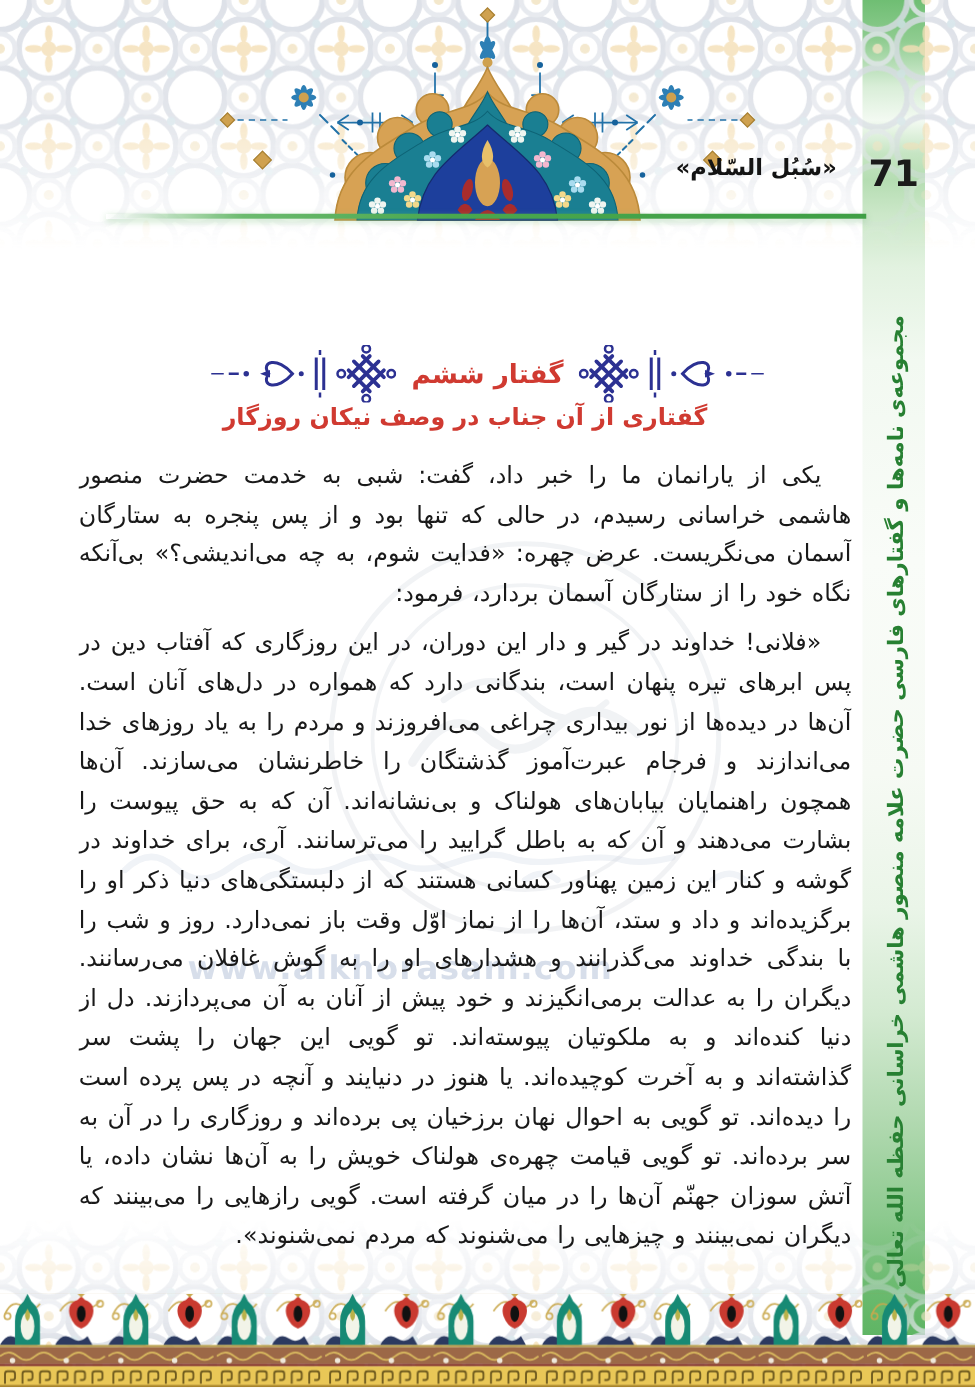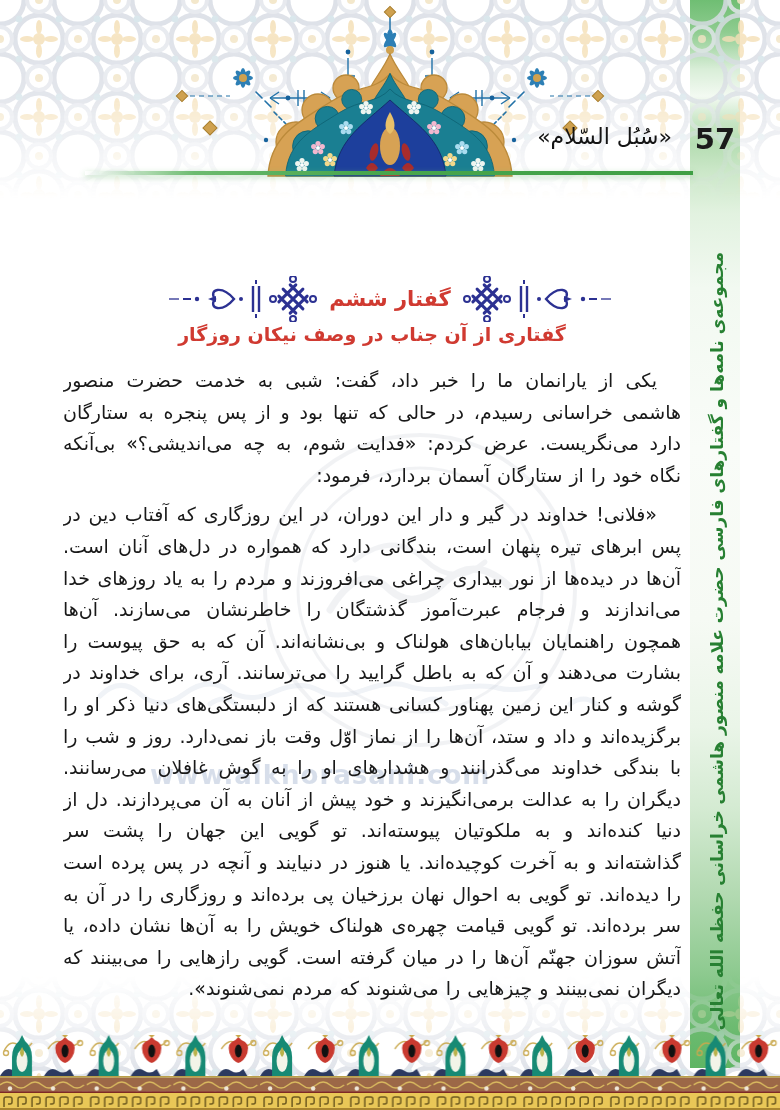--- a/index.html
+++ b/index.html
@@ -16,21 +16,21 @@
       #c6e5c3 11.5%, #b5ddb2 13.5%, #cbe7c8 16%, #e2f2e0 20%,
       #f2f9f1 27%, #f9fcf8 42%, #f6faf4 58%, #eaf5e8 68%,
       #d3ead1 76%, #b1d9b0 84%, #8eca90 91%, #6dbb71 96%, #5fb564 100%);}
   .sidebar-text{left:97px;top:252px;width:610px;height:22px;z-index:3;
     transform:rotate(-90deg);transform-origin:top right;
     font-size:17px;font-weight:bold;color:#278032;text-align:right;
     letter-spacing:0;white-space:nowrap;}
   .page-number{left:690px;top:122px;width:50px;z-index:3;text-align:center;
     font-size:29px;font-weight:bold;color:#1b1b1b;}
   .book-title{left:538px;top:124px;width:134px;z-index:3;text-align:center;
-    font-size:22px;font-weight:normal;color:#141414;white-space:nowrap;}
+    font-size:18px;font-weight:bold;color:#141414;white-space:nowrap;}
   .header-rule{left:85px;top:171px;width:608px;height:4px;z-index:3;
     background:linear-gradient(270deg,#3f9f45 0%,#49a74e 55%,#6cbb6f 82%,rgba(120,190,120,0) 100%);
     box-shadow:0 2px 6px rgba(120,190,120,.45);}
   .medallion{left:170px;top:0;z-index:3;}
   
   .kicker-row{left:120px;top:276px;width:540px;z-index:3;display:flex;
     align-items:center;justify-content:center;direction:ltr;}
   .kicker-text{font-size:21px;font-weight:bold;color:#d03a31;margin:0 12px;white-space:nowrap;}
   .mirror{transform:scaleX(-1);}
   .chapter-title{left:63px;top:323px;width:618px;z-index:3;text-align:center;
@@ -225,21 +225,21 @@
       <ellipse cx="236" cy="152" rx="4" ry="9" transform="rotate(-14 236 152)"></ellipse>
       <path d="M196,168 q6,-10 12,0 q-6,8 -12,0 Z"></path>
       <path d="M232,168 q6,-10 12,0 q-6,8 -12,0 Z"></path>
       <path d="M210,176 Q220,160 230,176 Z"></path>
     </g>
   </svg>
 
   <div class="abs header-rule"></div>
 
   <div class="abs book-title">«سُبُل السّلام»</div>
-  <div class="abs page-number">57</div>
+  <div class="abs page-number">71</div>
 
   <div class="abs sidebar-text" dir="rtl">مجموعه‌ی نامه‌ها و گفتارهای فارسی حضرت علامه منصور هاشمی خراسانی حفظه الله تعالی</div>
 
   <div class="abs chapter-title" dir="rtl">گفتاری از آن جناب در وصف نیکان روزگار</div>
 
   <div class="abs kicker-row">
     <svg class="mirror" width="150" height="46" viewBox="0 0 150 46">
       <g stroke="#2c3192" fill="none">
         <g transform="translate(24,23) rotate(45)" stroke-width="3" stroke-linecap="round">
           <path d="M-8,-12 V12 M0,-14 V14 M8,-12 V12 M-12,-8 H12 M-14,0 H14 M-12,8 H12"></path>
@@ -282,21 +282,21 @@
       </g>
       <path d="M101,20 l8,3 l-8,3 Z" fill="#2c3192"></path>
       <circle cx="76" cy="23" r="2" fill="#2c3192"></circle>
       <circle cx="120" cy="23" r="2.2" fill="#2c3192"></circle>
       <path d="M126,23 h8" stroke="#2c3192" stroke-width="2"></path>
       <path d="M138,23 h10" stroke="#2c3192" stroke-width="1.3"></path>
     </svg>
   </div>
 
   <div class="abs body-block" dir="rtl">
-    <p>یکی از یارانمان ما را خبر داد، گفت: شبی به خدمت حضرت منصور هاشمی خراسانی رسیدم، در حالی که تنها بود و از پس پنجره به ستارگان دارد می‌نگریست. عرض کردم: «فدایت شوم، به چه می‌اندیشی؟» بی‌آنکه نگاه خود را از ستارگان آسمان بردارد، فرمود:</p>
+    <p>یکی از یارانمان ما را خبر داد، گفت: شبی به خدمت حضرت منصور هاشمی خراسانی رسیدم، در حالی که تنها بود و از پس پنجره به ستارگان آسمان می‌نگریست. عرض چهره: «فدایت شوم، به چه می‌اندیشی؟» بی‌آنکه نگاه خود را از ستارگان آسمان بردارد، فرمود:</p>
     <p>«فلانی! خداوند در گیر و دار این دوران، در این روزگاری که آفتاب دین در پس ابرهای تیره پنهان است، بندگانی دارد که همواره در دل‌های آنان است. آن‌ها در دیده‌ها از نور بیداری چراغی می‌افروزند و مردم را به یاد روزهای خدا می‌اندازند و فرجام عبرت‌آموز گذشتگان را خاطرنشان می‌سازند. آن‌ها همچون راهنمایان بیابان‌های هولناک و بی‌نشانه‌اند. آن که به حق پیوست را بشارت می‌دهند و آن که به باطل گرایید را می‌ترسانند. آری، برای خداوند در گوشه و کنار این زمین پهناور کسانی هستند که از دلبستگی‌های دنیا ذکر او را برگزیده‌اند و داد و ستد، آن‌ها را از نماز اوّل وقت باز نمی‌دارد. روز و شب را با بندگی خداوند می‌گذرانند و هشدارهای او را به گوش غافلان می‌رسانند. دیگران را به عدالت برمی‌انگیزند و خود پیش از آنان به آن می‌پردازند. دل از دنیا کنده‌اند و به ملکوتیان پیوسته‌اند. تو گویی این جهان را پشت سر گذاشته‌اند و به آخرت کوچیده‌اند. یا هنوز در دنیایند و آنچه در پس پرده است را دیده‌اند. تو گویی به احوال نهان برزخیان پی برده‌اند و روزگاری را در آن به سر برده‌اند. تو گویی قیامت چهره‌ی هولناک خویش را به آن‌ها نشان داده، یا آتش سوزان جهنّم آن‌ها را در میان گرفته است. گویی رازهایی را می‌بینند که دیگران نمی‌بینند و چیزهایی را می‌شنوند که مردم نمی‌شنوند».</p>
   </div>
 
   <svg class="abs footer" width="780" height="75" viewBox="0 0 780 75">
     <defs>
       <pattern id="ft" width="86.7" height="75" patternUnits="userSpaceOnUse">
         <g stroke="#c9a84c" fill="none" stroke-width="1.4" opacity="0.9">
           <path d="M4,16 Q10,4 18,10 Q26,16 32,8"></path>
           <circle cx="6" cy="18" r="2.5"></circle>
           <path d="M48,14 Q56,2 64,9 Q72,15 80,6"></path>

